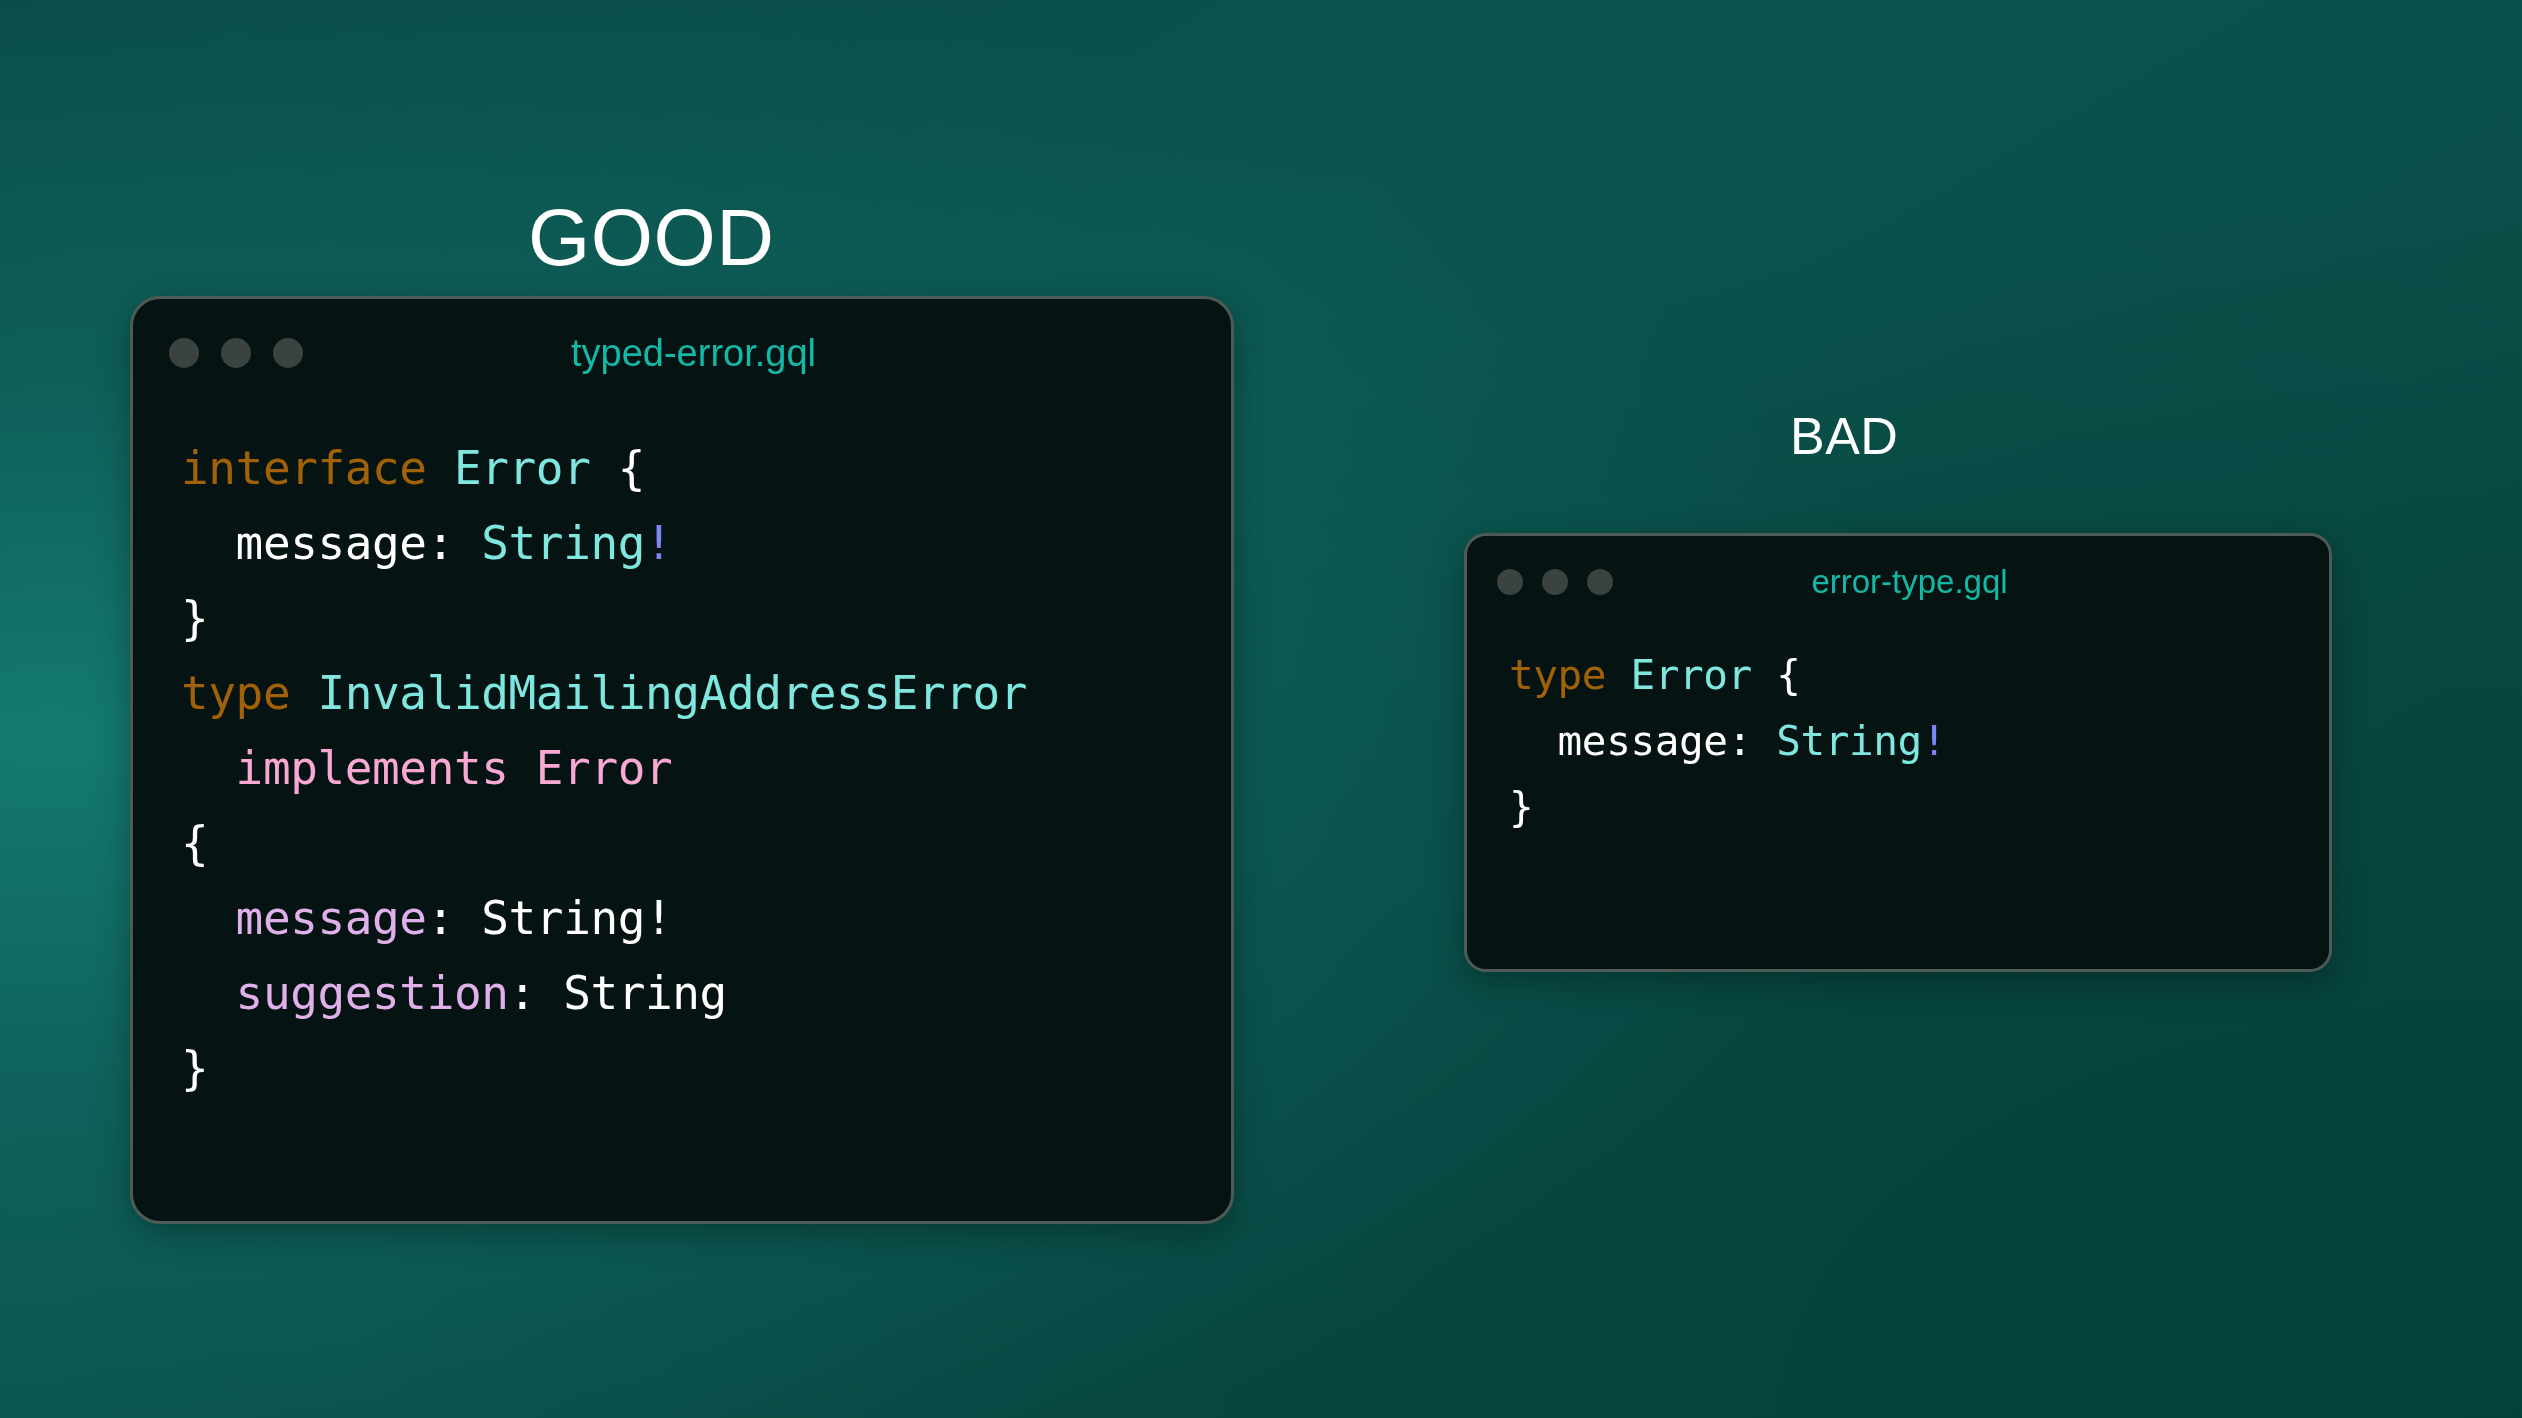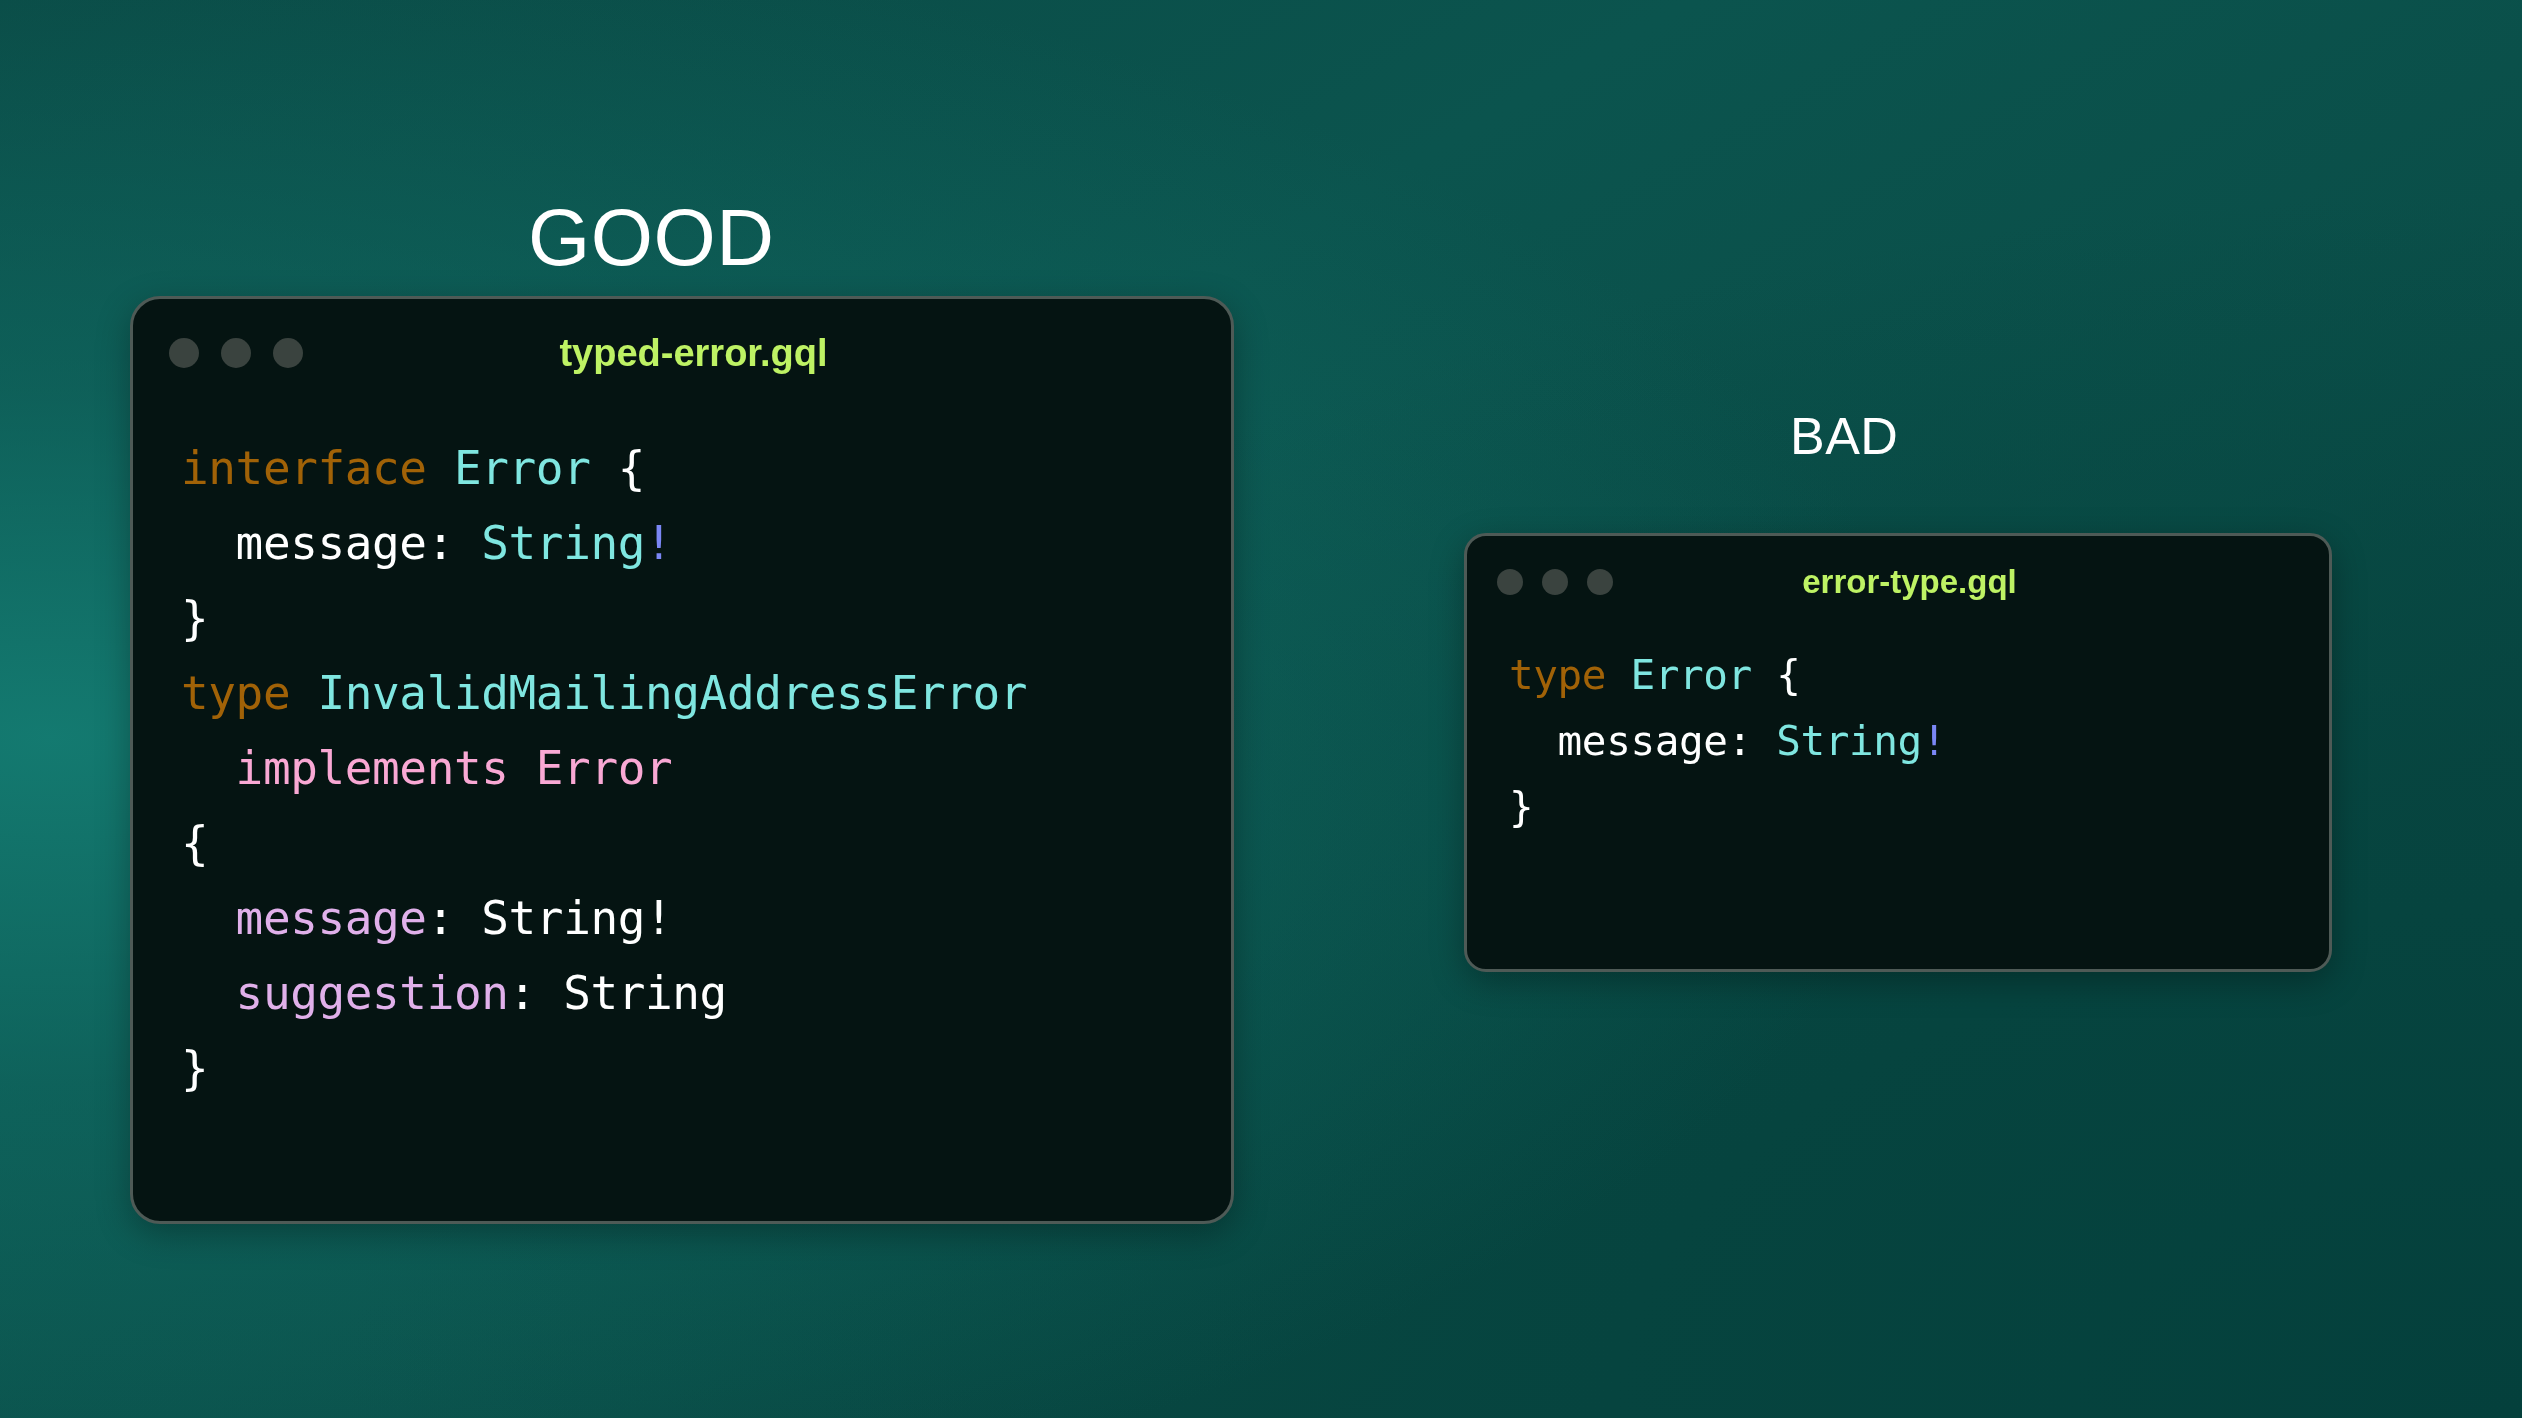--- a/index.html
+++ b/index.html
@@ -90,23 +90,23 @@
     background: #3a433f;
     display: block;
   }
   #window-good .dot { width: 30px; height: 30px; }
   #window-bad  .dot { width: 26px; height: 26px; }
 
   .win-title {
     position: absolute;
     left: 0; right: 0;
     text-align: center;
-    color: #bef264;
+    color: #14b8a6;
     font-family: "Liberation Sans", sans-serif;
-    font-weight: 700;
+    font-weight: 400;
     pointer-events: none;
     padding-left: 23px;
   }
   #window-good .win-title { font-size: 38px; }
   #window-bad  .win-title { font-size: 33px; }
 
   .code {
     font-family: "DejaVu Sans Mono", monospace;
     white-space: pre;
     color: #f2f5f4;

